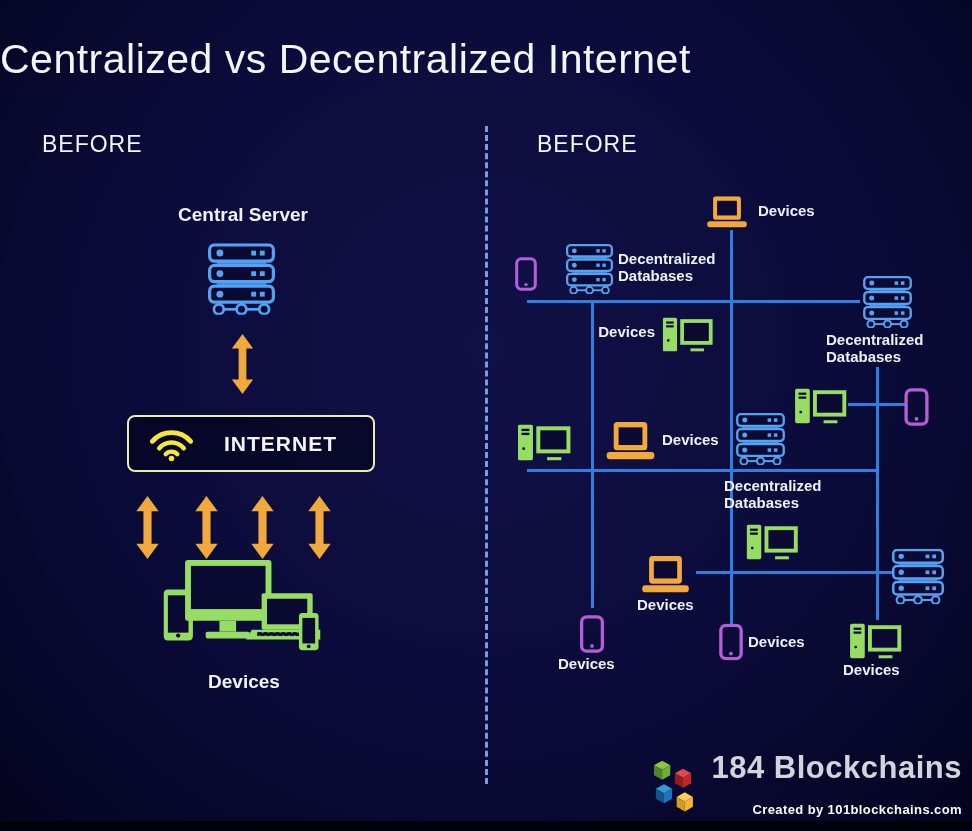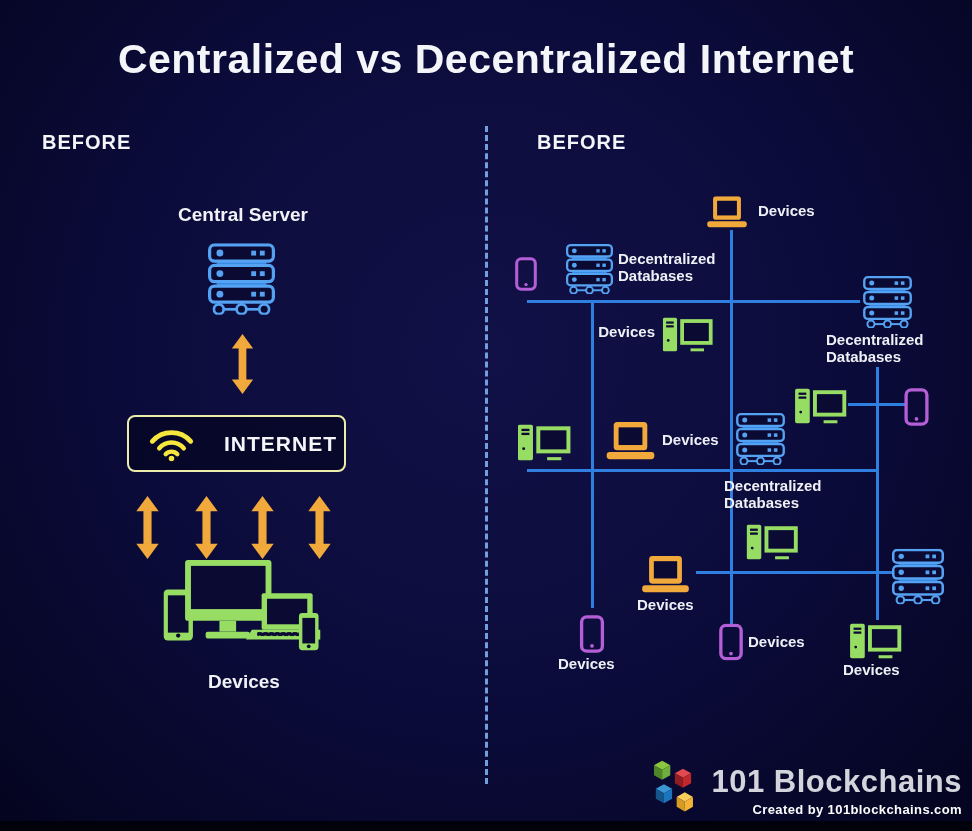--- a/index.html
+++ b/index.html
@@ -2,51 +2,51 @@
 <html><head>
 <meta charset="utf-8">
 <style>
   html,body { margin:0; padding:0; background:#000; }
   .canvas {
     position:relative; width:972px; height:831px; overflow:hidden;
     background: radial-gradient(ellipse at 50% 42%, #111148 0%, #0b0b3a 55%, #04041f 100%);
     font-family:"Liberation Sans", sans-serif; color:#ffffff;
   }
   .title {
-    position:absolute; top:36px; left:0; width:100%; text-align:center;
-    font-size:41px; font-weight:700; letter-spacing:.5px; color:#f4f5f9;
+    position:absolute; top:36px; left:0; width:100%; 
+    font-size:41px; font-weight:400; letter-spacing:.5px; color:#f4f5f9;
   }
-  .panel-heading { position:absolute; font-size:20px; font-weight:700; letter-spacing:1px; color:#f4f5f9; }
+  .panel-heading { position:absolute; font-size:23px; font-weight:400; letter-spacing:1px; color:#f4f5f9; }
   .divider {
     position:absolute; left:485px; top:126px; height:658px; width:0;
     border-left:3px dashed #7db0ef; opacity:.9;
   }
   .net-line { position:absolute; background:#2e7fe0; }
   .h-line { height:3px; }
   .v-line { width:3px; }
   .node { position:absolute; }
   .node svg { width:100%; height:100%; display:block; }
   .nlabel { position:absolute; font-size:15px; font-weight:700; color:#eef0f6; line-height:1.15; }
   .nlabel.center { text-align:left; }
   .nlabel.right { text-align:right; }
   .section-label { position:absolute; font-weight:700; color:#f0f2f7; }
   .central-server-label { width:220px; text-align:center; font-size:19px; }
   .devices-big-label { width:160px; text-align:center; font-size:19px; }
   .internet-box {
-    position:absolute; left:127px; top:415px; width:219px; height:57px;
+    position:absolute; left:127px; top:415px; width:248px; height:57px;
     border:2.5px solid #ecedaa; border-radius:8px; box-sizing:border-box;
     background:rgba(3,3,26,.55); display:flex; align-items:center; padding-left:19px;
   }
   .internet-box .wifi { width:47px; height:37px; }
   .internet-label { margin-left:29px; font-size:21px; font-weight:700; letter-spacing:1px; color:#f4f5f9; }
   .footer { position:absolute; right:10px; bottom:14px; display:flex; align-items:flex-end; }
   .footer .cubes { width:58px; height:58px; margin-right:10px; margin-bottom:2px; }
   .brandwrap { text-align:right; }
   .brand { font-size:31px; font-weight:800; letter-spacing:.5px; color:#d4d4dd; line-height:1; }
-  .credit { font-size:13px; font-weight:700; color:#fdfdff; letter-spacing:.4px; margin-top:5px; }
+  .credit { font-size:13px; font-weight:700; color:#fdfdff; letter-spacing:.4px; margin-top:19px; }
   .bottom-bar { position:absolute; left:0; bottom:0; width:100%; height:10px; background:#01010c; }
 </style>
 </head>
 <body>
 
 <svg width="0" height="0" style="position:absolute">
   <defs>
     <symbol id="sym-server" viewBox="0 0 62 66">
       <rect x="8" y="8" width="46" height="44" fill="#2e86e0"></rect>
       <g>
@@ -319,19 +319,19 @@
         <use href="#sym-desktop"></use>
       </svg>
     </div>
   <div class="nlabel center" style="left:843px;top:661px;width:66px">Devices</div>
 
   <div class="footer">
     <svg class="cubes" viewBox="0 0 64 64">
         <use href="#sym-cubes"></use>
       </svg>
     <div class="brandwrap">
-      <div class="brand">101 Blockchains</div>
+      <div class="brand">184 Blockchains</div>
       <div class="credit">Created by 101blockchains.com</div>
     </div>
   </div>
 
   <div class="bottom-bar"></div>
 </div>
 
 </body></html>

